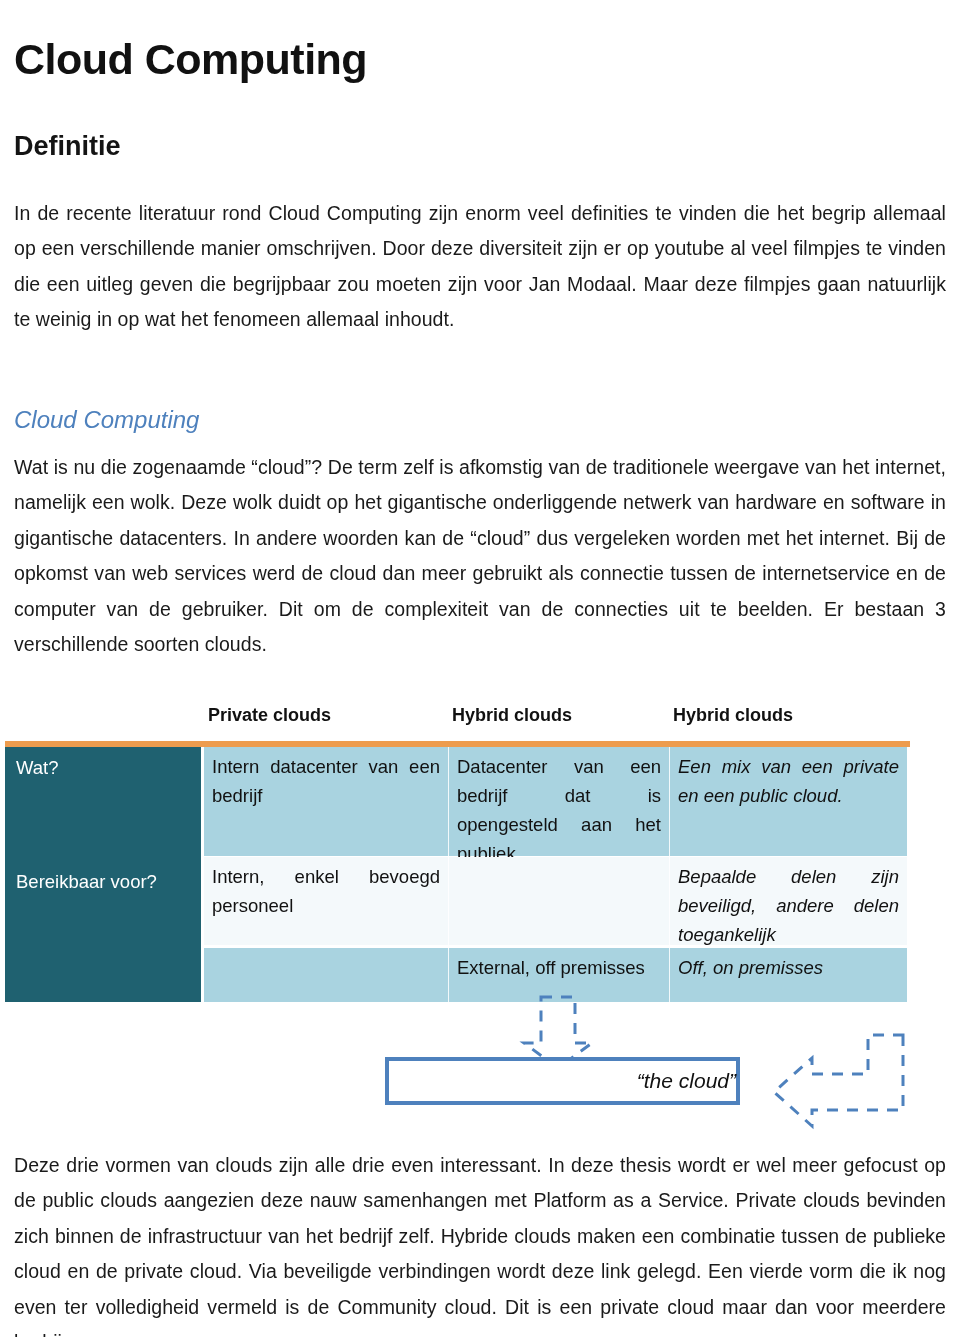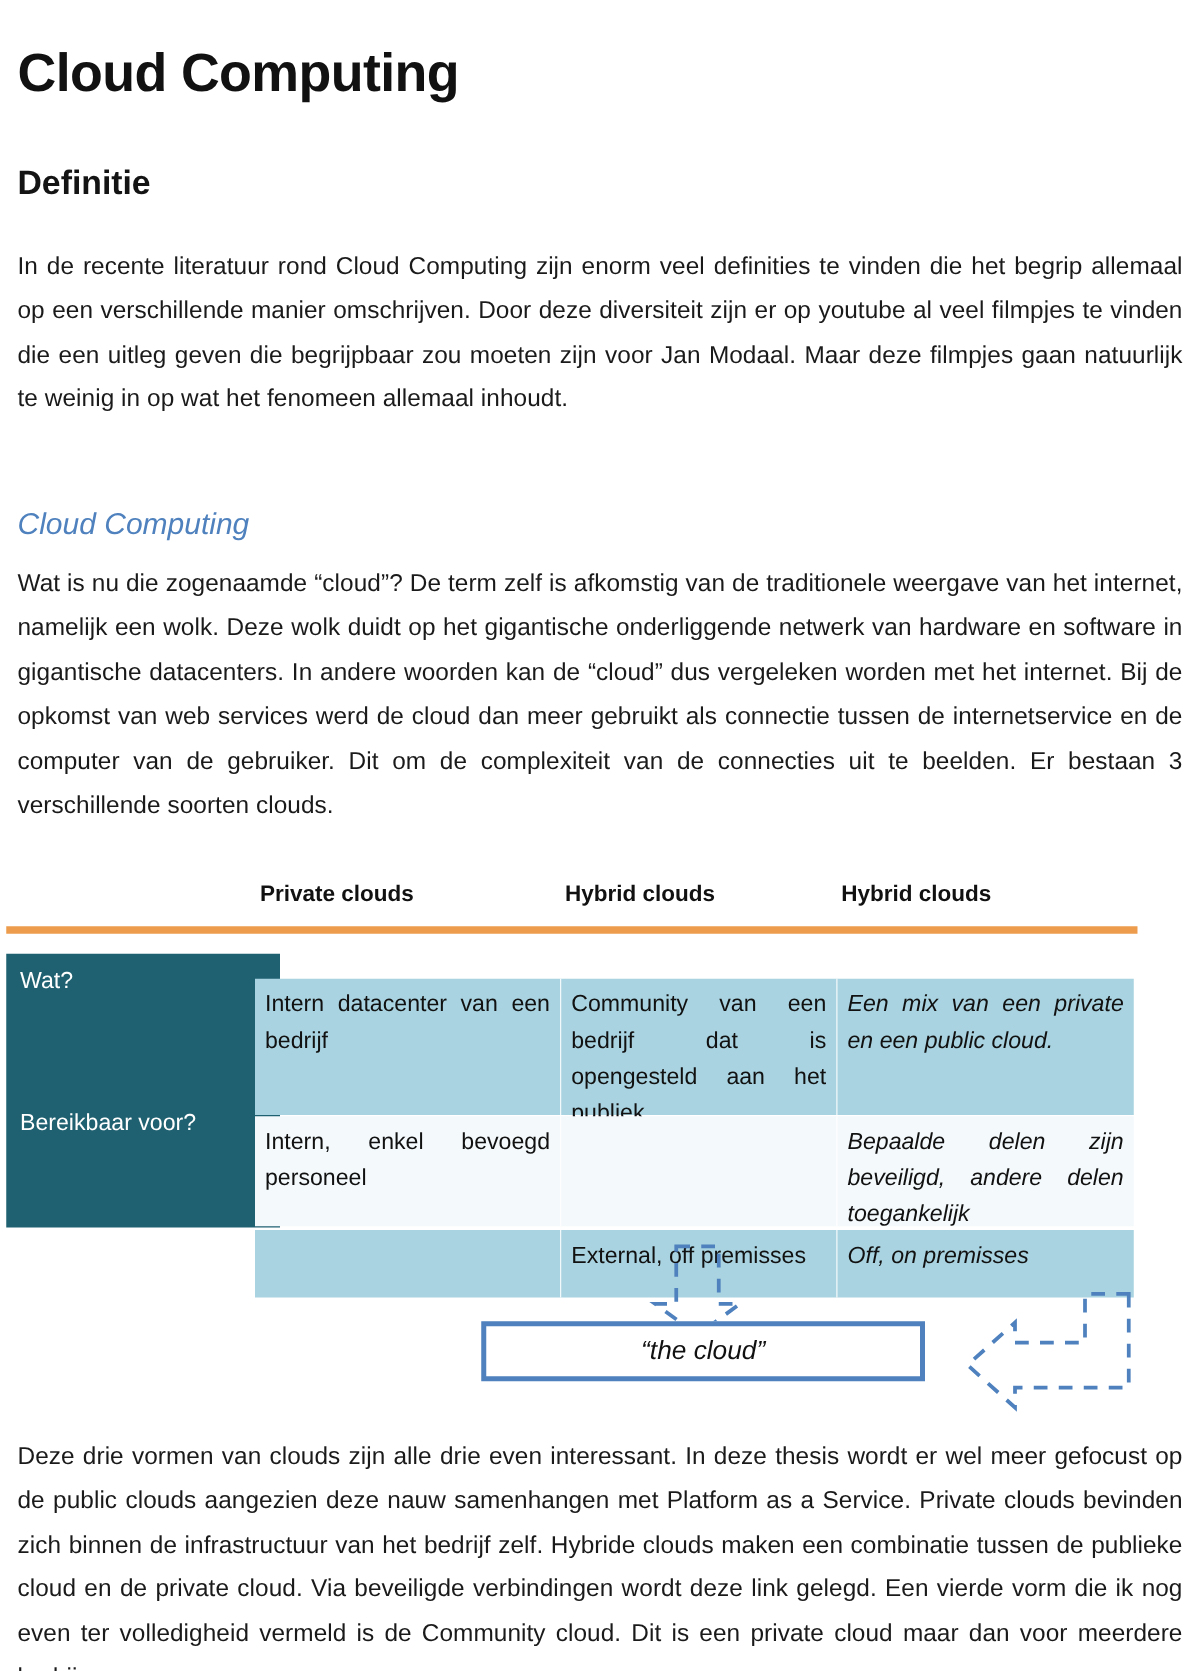--- a/index.html
+++ b/index.html
@@ -55,35 +55,34 @@
 
   .orange-bar{
     position:absolute;left:5px;top:741px;width:905px;height:6px;
     background:#ED9C4E;
   }
 
   .tbl{
     position:absolute;left:5px;top:747px;width:902px;height:255px;
   }
   .rowlabels{
-    position:absolute;left:0;top:16px;width:196px;height:219px;
+    position:absolute;left:0;top:0;width:196px;height:255px;
     background:#1F6170;
-    padding-left:23px;
   }
   .rowlabel{
     position:absolute;left:11px;
     color:#ffffff;font-size:18.5px;line-height:26px;
   }
   .rl-1{top:8px;}
   .rl-2{top:122px;}
 
   .grid{
     position:absolute;left:199px;top:0;width:703px;height:255px;
   }
-  .trow{position:absolute;left:0;width:703px;display:block;margin-top:36px;}
+  .trow{position:absolute;left:0;width:703px;display:block;}
   .r1{top:0;height:109px;background:#A9D3E0;}
   .r2{top:110px;height:88px;background:#F4F9FB;}
   .r3{top:201px;height:54px;background:#A9D3E0;}
 
   .cell{
     position:absolute;top:0;height:100%;
     box-sizing:border-box;
     font-size:18.5px;line-height:29px;
     text-align:justify;
     color:#111;
@@ -94,21 +93,21 @@
   .c3{left:466px;width:237px;font-style:italic;}
   .vsep{position:absolute;top:0;width:1px;height:100%;background:#ffffff;opacity:.85;}
   .vs-1{left:244px;}
   .vs-2{left:465px;}
 
   
   .cloudbox{
     position:absolute;left:385px;top:1057px;width:355px;height:48px;
     border:4px solid #4E81BD;background:#ffffff;
     box-sizing:border-box;
-    display:flex;align-items:center;justify-content:center;
+    display:flex;align-items:center;justify-content:flex-end;
     font-size:21px;font-style:italic;color:#111;
   }
   .arrow-svg{position:absolute;left:0;top:995px;width:960px;height:135px;pointer-events:none;}
 </style>
 </head>
 <body>
 
 <div class="page">
 
   <h1 class="doc-title">Cloud Computing</h1>
@@ -134,21 +133,21 @@
     <div class="rowlabels">
       <span class="rowlabel rl-1">Wat?</span>
       <span class="rowlabel rl-2">Bereikbaar voor?</span>
     </div>
 
     <div class="grid">
 
       <div class="trow r1">
         <div class="cell c1">Intern datacenter van een bedrijf</div>
         <div class="vsep vs-1"></div>
-        <div class="cell c2">Community van een bedrijf dat is opengesteld aan het publiek.</div>
+        <div class="cell c2">Datacenter van een bedrijf dat is opengesteld aan het publiek.</div>
         <div class="vsep vs-2"></div>
         <div class="cell c3">Een mix van een private en een public cloud.</div>
       </div>
 
       <div class="trow r2">
         <div class="cell c1">Intern, enkel bevoegd personeel</div>
         <div class="vsep vs-1"></div>
         <div class="vsep vs-2"></div>
         <div class="cell c3">Bepaalde delen zijn beveiligd, andere delen toegankelijk</div>
       </div>

